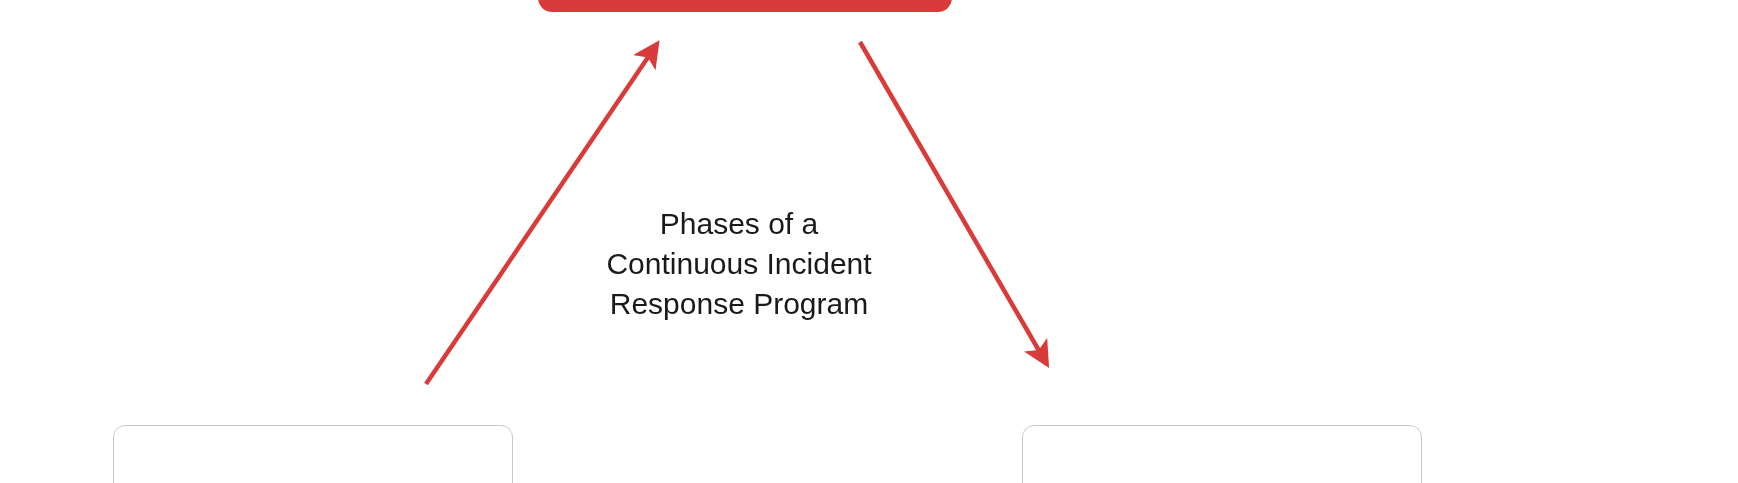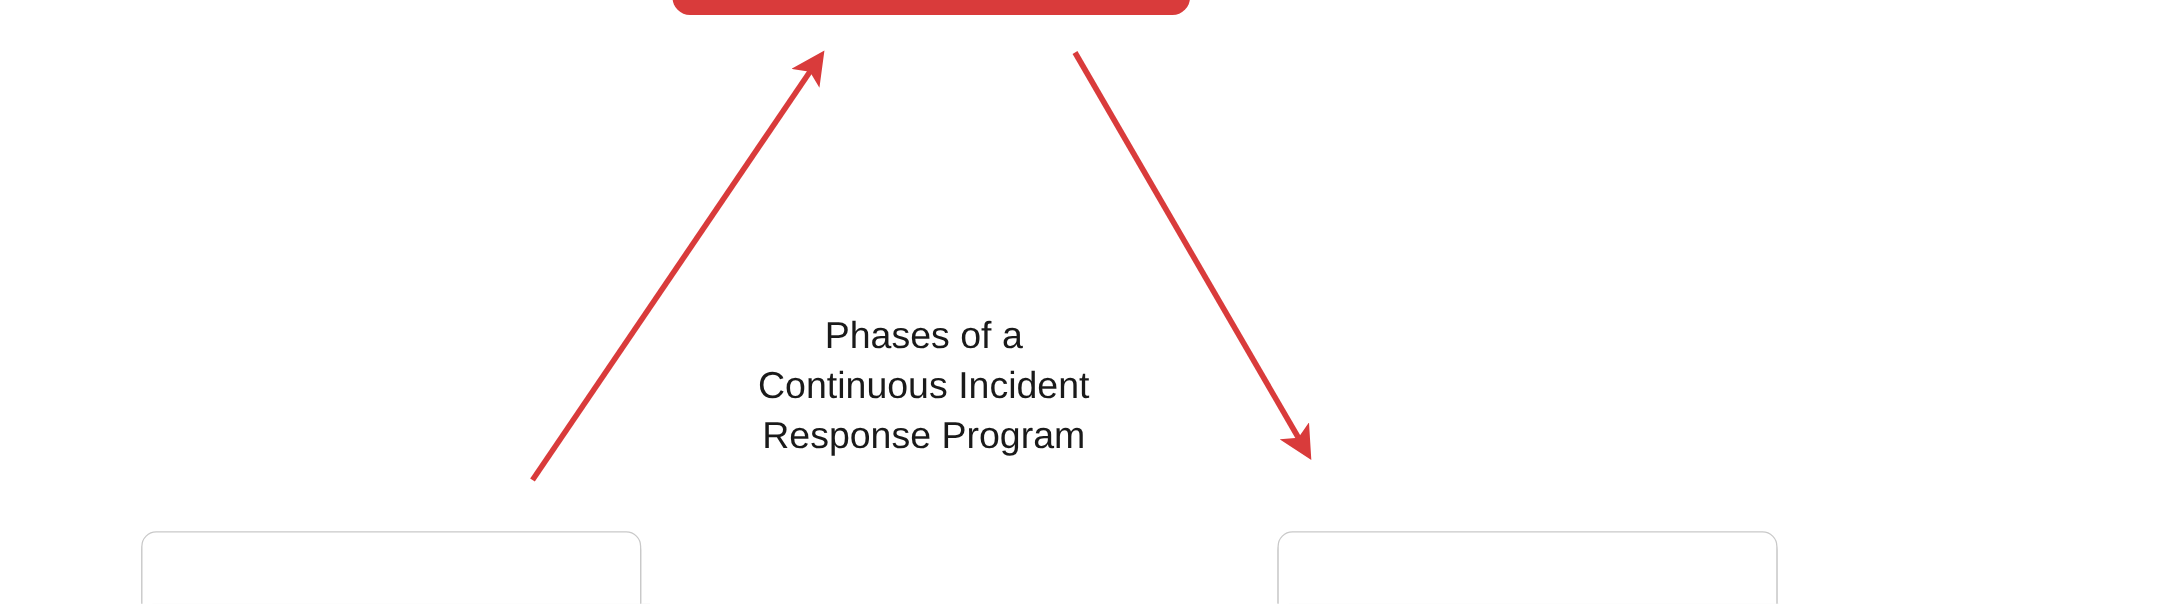--- a/index.html
+++ b/index.html
@@ -89,21 +89,20 @@
     position: absolute;
     left: 569px;
     top: 204px;
     width: 340px;
     text-align: center;
     color: #1a1a1a;
     font-size: 30px;
     line-height: 40px;
     white-space: pre-line;
     font-family: "Liberation Sans", sans-serif;
-    margin-top: 45px;
   }
 </style>
 </head>
 <body>
 
 <div id="canvas">
 
   <div class="node-top"></div>
 
   <svg class="arrows" viewBox="0 0 1738 483">

